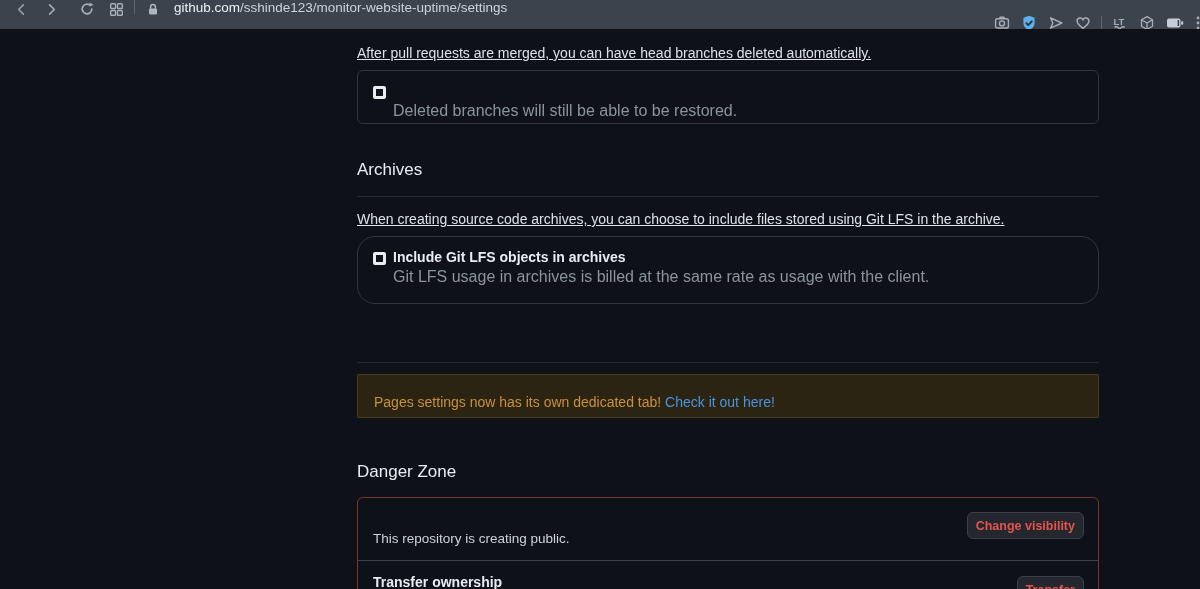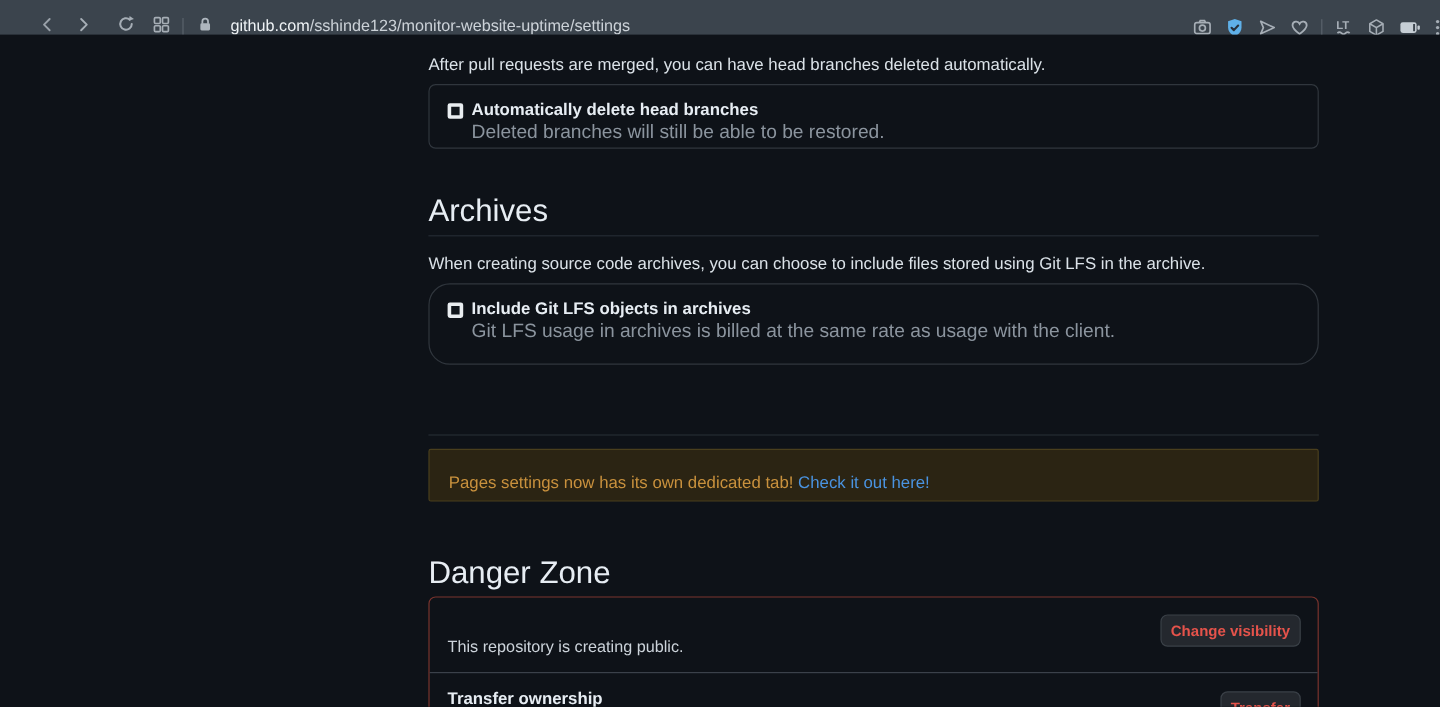--- a/index.html
+++ b/index.html
@@ -2,34 +2,34 @@
 <html><head>
 <meta charset="utf-8">
 <style>
   html,body{margin:0;padding:0;width:1200px;height:589px;overflow:hidden;
     background:#0e1218;font-family:"Liberation Sans","DejaVu Sans",sans-serif;
     -webkit-font-smoothing:antialiased;}
   *{box-sizing:border-box;}
 
   
   .toolbar{position:absolute;top:0;left:0;width:1200px;height:29px;background:#3b444d;
-    display:flex;align-items:flex-end;color:#a6aeb6;padding-left:24px;overflow:hidden;}
+    display:flex;align-items:flex-start;color:#a6aeb6;padding-left:6px;overflow:hidden;}
   .tico{display:inline-flex;align-items:center;justify-content:center;width:18px;height:18px;flex:0 0 auto;}
   .tico svg{display:block;}
   .tb-sep{width:1px;height:14px;background:#5a636c;flex:0 0 auto;}
   .urltext{font-size:13.5px;margin-left:12px;white-space:nowrap;}
   .url-domain{color:#eef2f5;}
   .url-path{color:#ccd2d8;}
   .tb-right{position:absolute;right:0;top:0;height:45px;display:flex;align-items:center;gap:9px;padding-right:1px;}
 
   
   .page{position:absolute;top:29px;left:0;width:1200px;height:560px;background:#0e1218;overflow:hidden;}
   .content{position:absolute;left:357px;top:0;width:742px;height:560px;}
-  .note{position:absolute;left:0;font-size:14px;color:#dbe2e8;}
-  .h2{position:absolute;left:0;margin:0;font-size:26px;font-weight:400;color:#e7edf3;}
+  .note{position:absolute;left:0;font-size:14px;color:#dbe2e8;text-decoration:underline;}
+  .h2{position:absolute;left:0;margin:0;font-size:17px;font-weight:400;color:#e7edf3;}
   .hr{position:absolute;left:0;right:0;height:1px;background:#252b33;}
   .box{position:absolute;left:0;right:0;border:1px solid #30363d;border-radius:6px;background:#0e1218;}
   .cb{position:absolute;left:15px;top:15px;width:13px;height:13px;border:3px solid #e9edf0;
       border-radius:2px;background:#10151b;}
   .cb-lbl{position:absolute;left:35px;top:12px;font-size:14px;font-weight:700;color:#e7edf3;}
   .cb-dsc{position:absolute;left:35px;top:31px;font-size:16px;color:#8b949e;}
 
   .hl{display:inline-block;background:#31340e;color:#d6dc3a;
       padding:3px 16px 5px 8px;margin-left:-8px;border-radius:16px 18px 20px 12px;}
 
@@ -139,21 +139,20 @@
   </div>
 </div>
 
 <div class="page">
   <div class="content">
 
     <div class="note" style="top:16px;">After pull requests are merged, you can have head branches deleted automatically.</div>
 
     <div class="box" style="top:41px;height:54px;">
       <span class="cb"></span>
-      <span class="cb-lbl">Automatically delete head branches</span>
       <span class="cb-dsc">Deleted branches will still be able to be restored.</span>
     </div>
 
     <h2 class="h2" style="top:131px;">Archives</h2>
     <div class="hr" style="top:167px;"></div>
     <div class="note" style="top:182px;">When creating source code archives, you can choose to include files stored using Git LFS in the archive.</div>
 
     <div class="box" style="top:207px;height:68px;border-radius:18px;">
       <span class="cb"></span>
       <span class="cb-lbl">Include Git LFS objects in archives</span>

